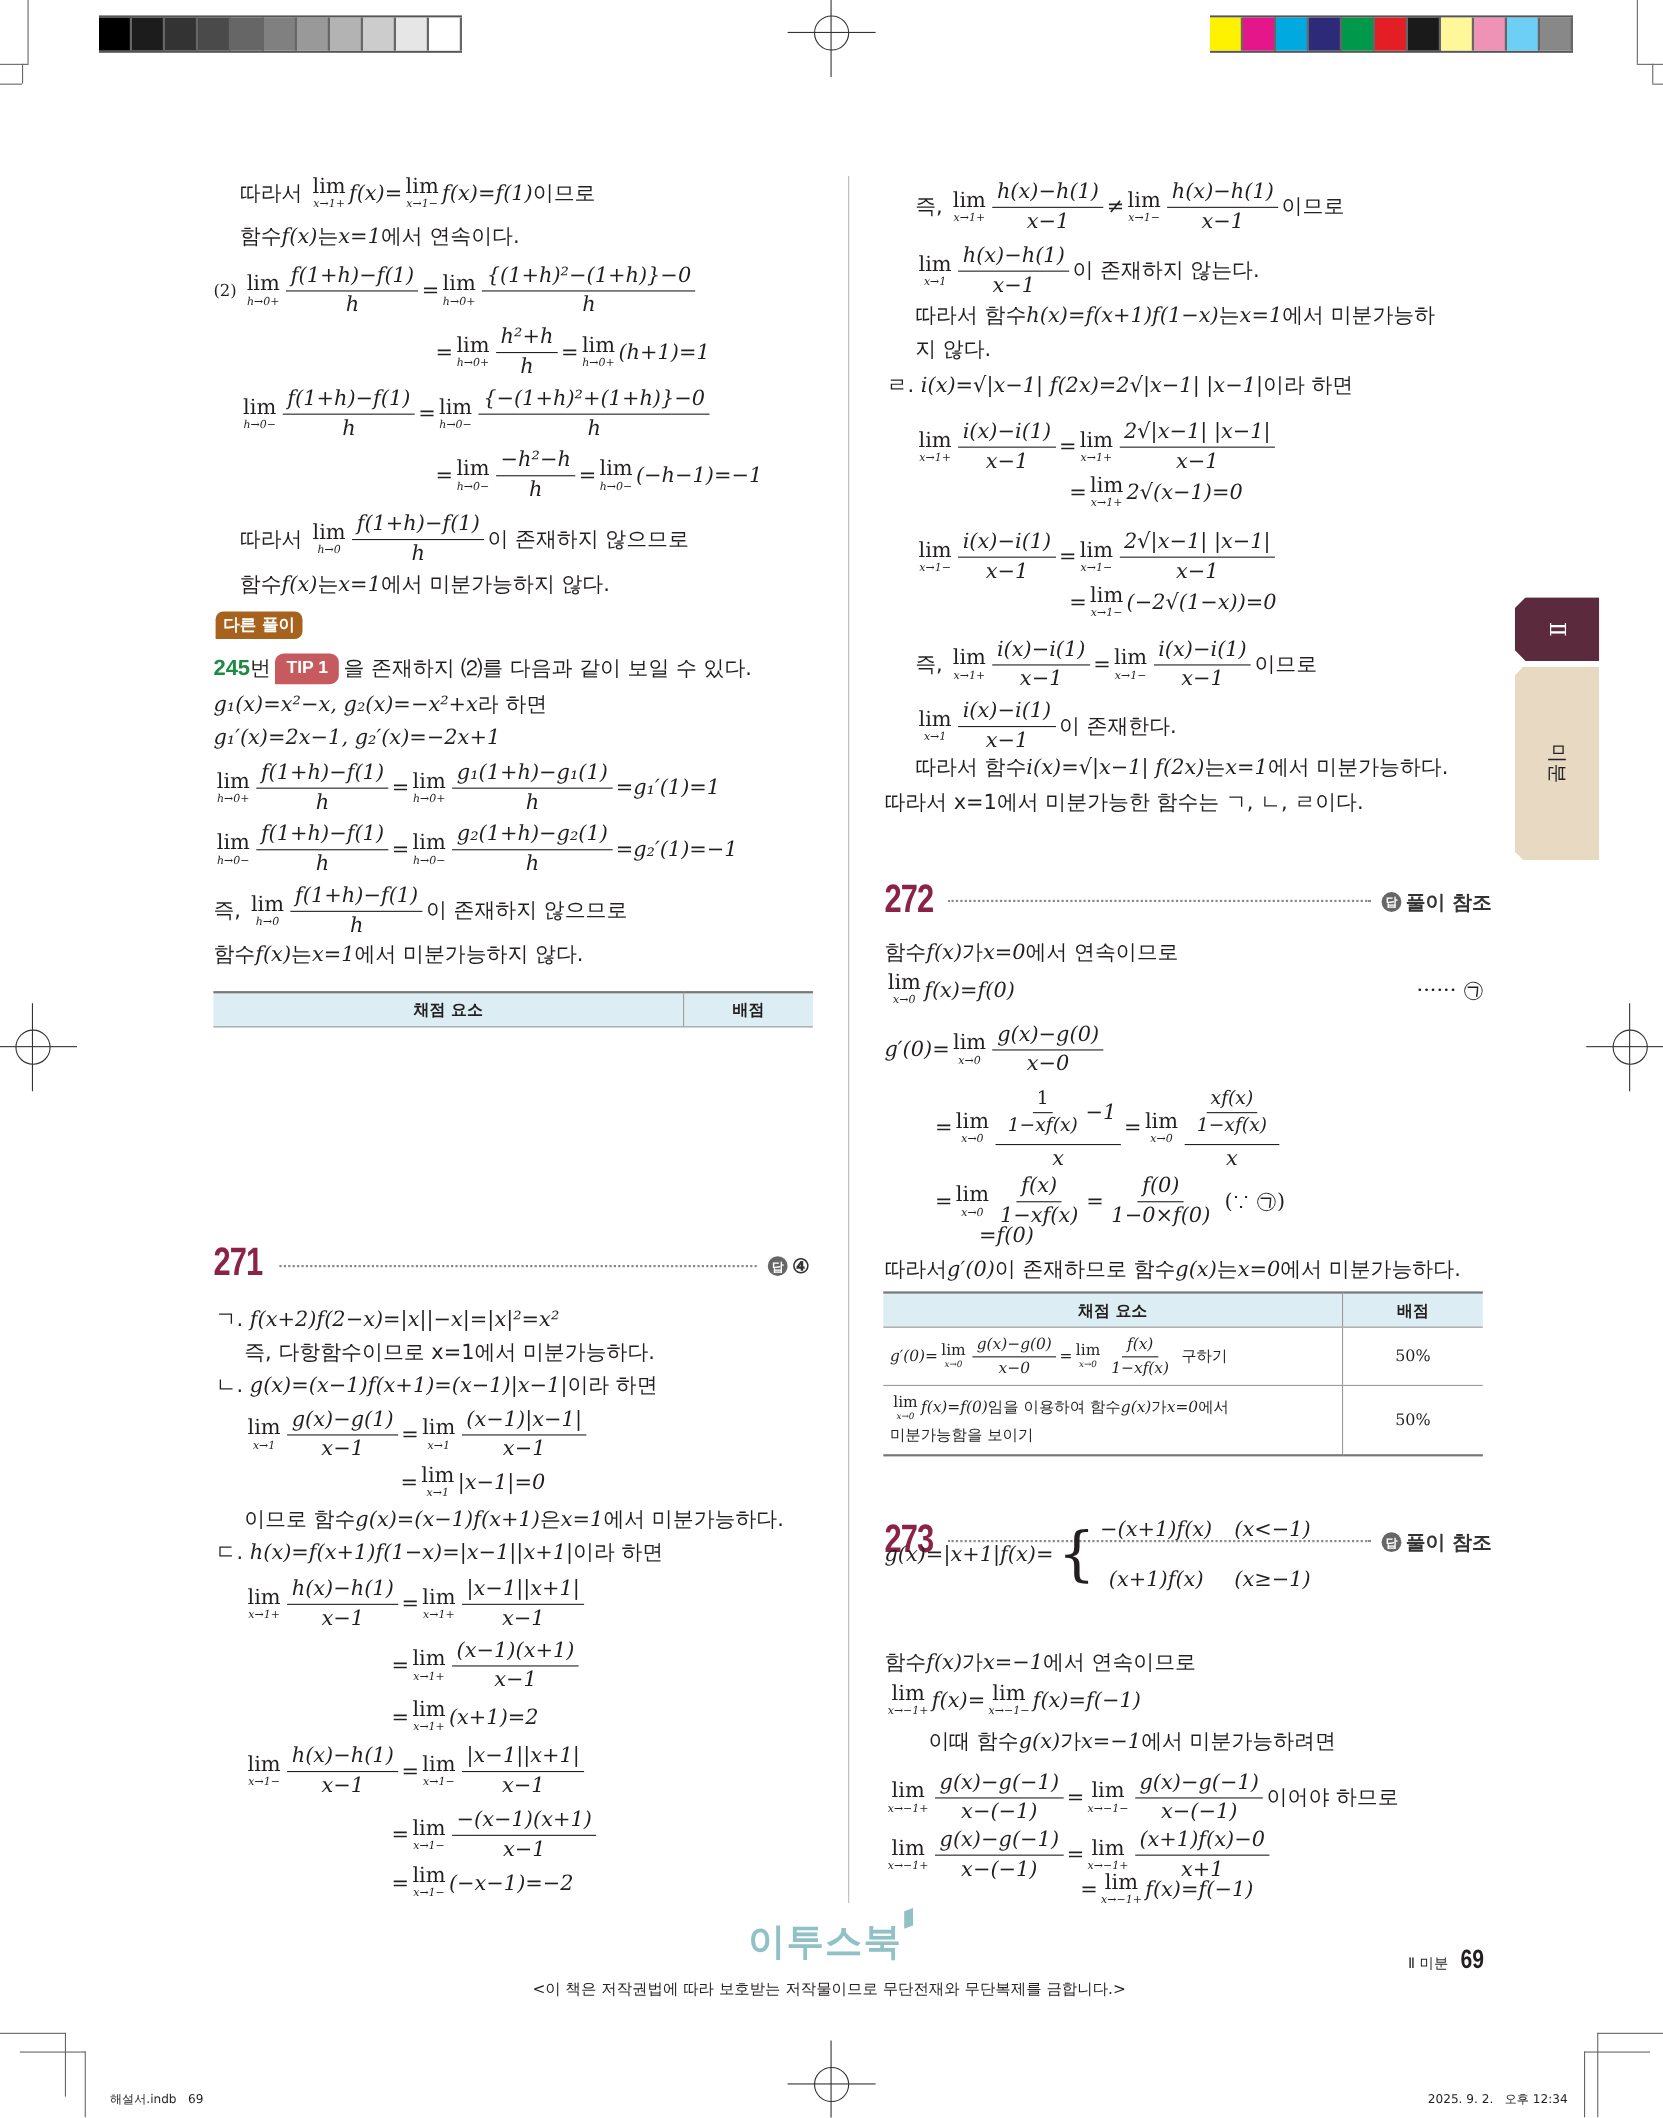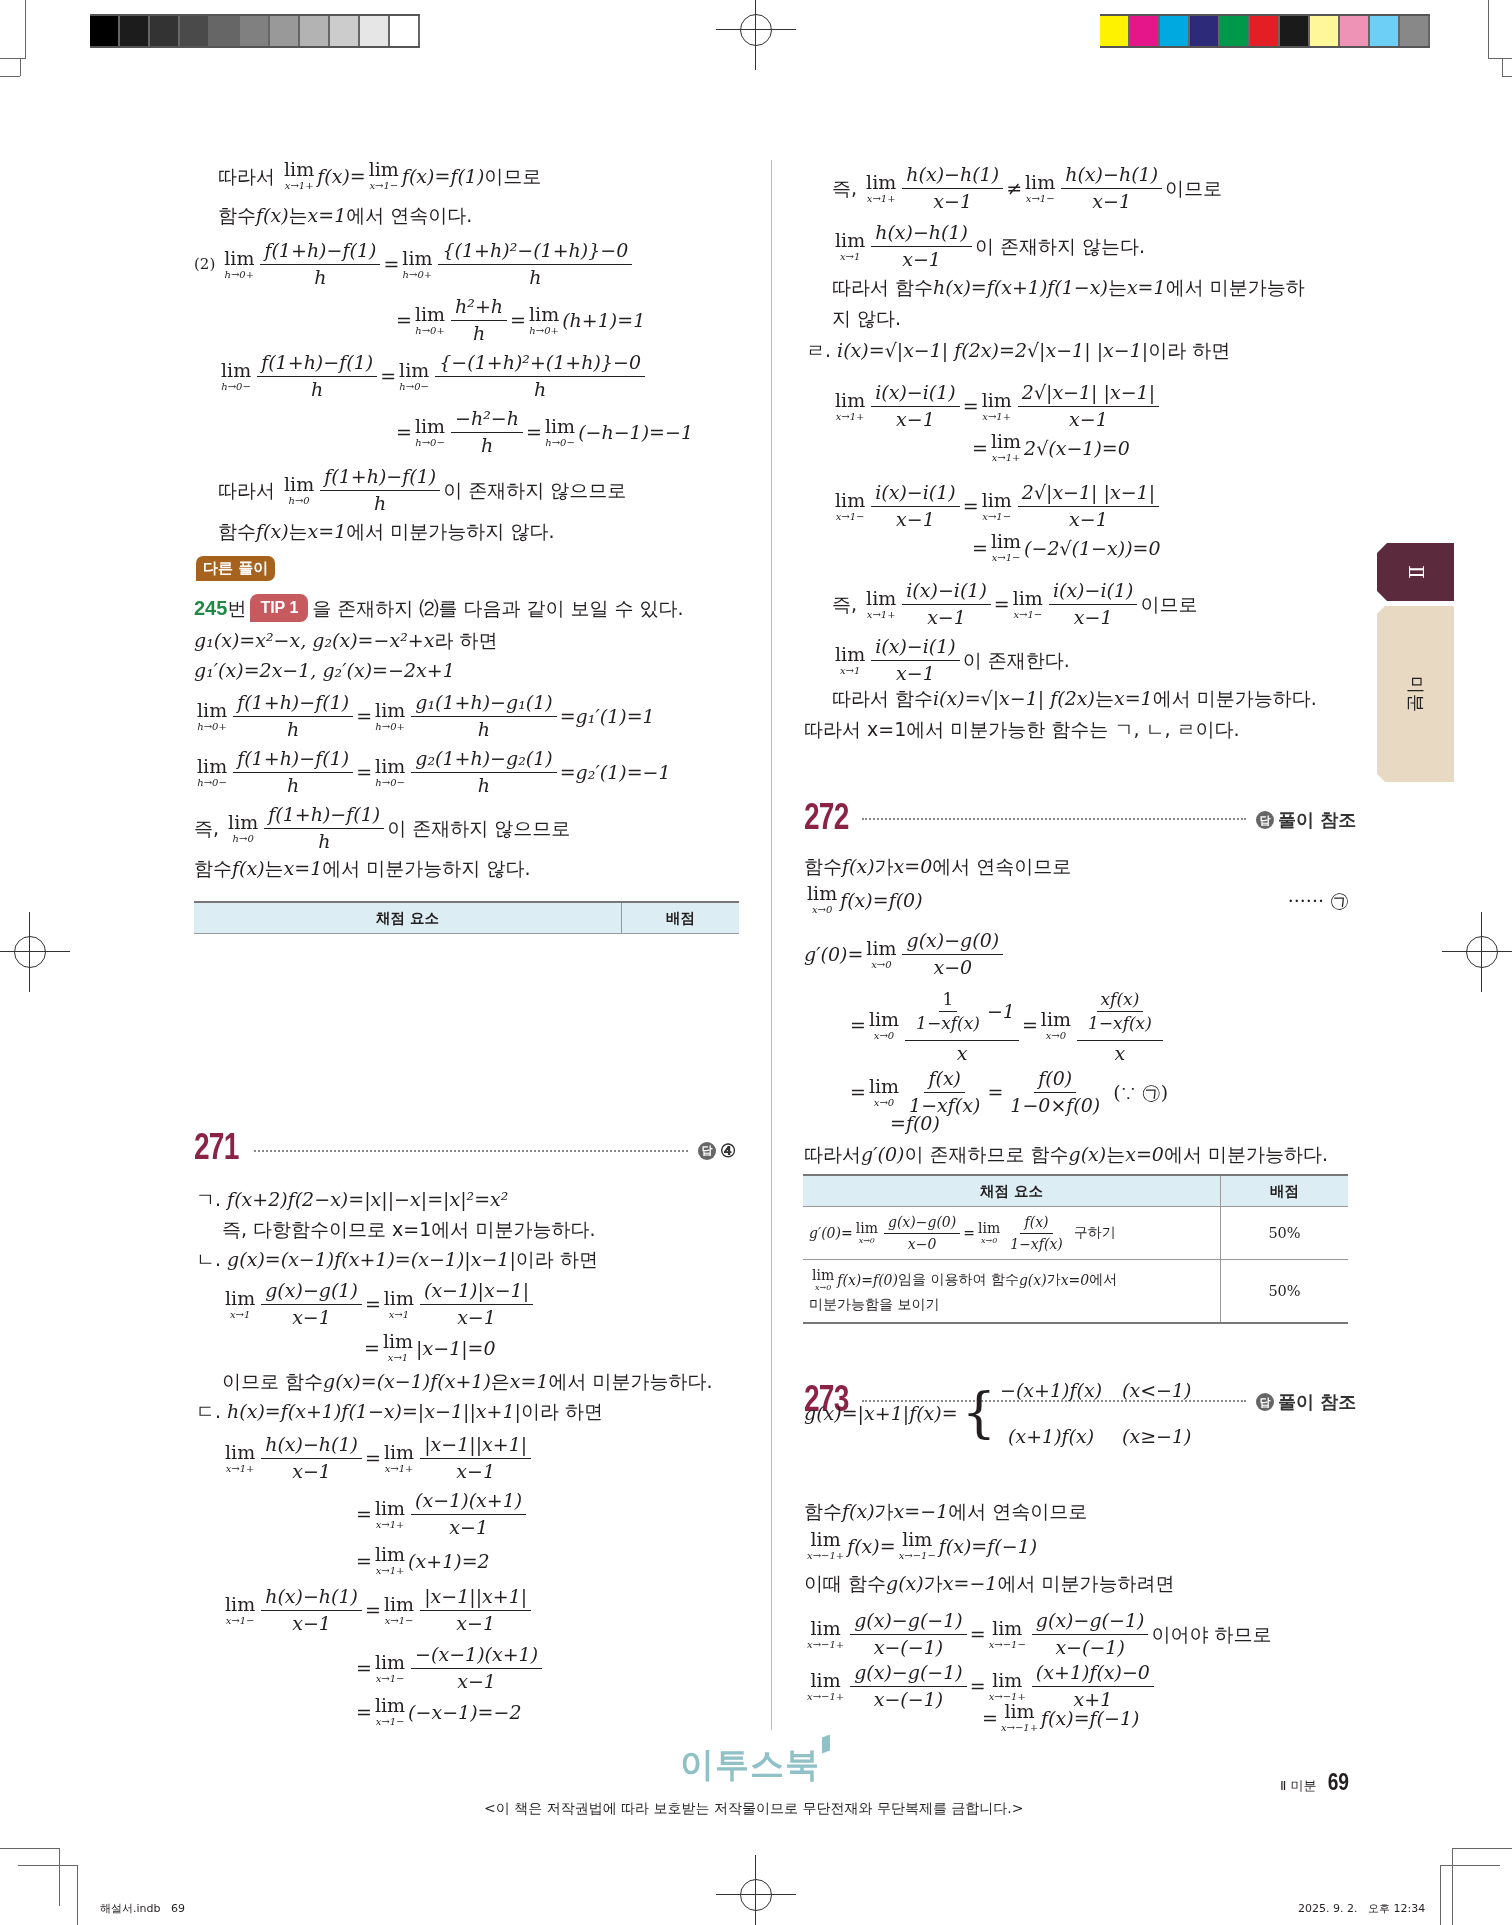--- a/index.html
+++ b/index.html
@@ -755,21 +755,21 @@
       <span class="t">lim</span>
       <span class="s">x→−1+</span>
     </span>
   <span class="m">f(x)=</span>
   <span class="lim">
       <span class="t">lim</span>
       <span class="s">x→−1−</span>
     </span>
   <span class="m">f(x)=f(−1)</span>
 </div>
-<div class="ln" style="left:804px;top:1570px;">
+<div class="ln" style="left:844px;top:1570px;">
   <span class="k">이때 함수 </span>
     <span class="m">g(x)</span>
     <span class="k">가 </span>
     <span class="m">x=−1</span>
     <span class="k">에서 미분가능하려면</span>
 </div>
 <div class="ln" style="left:804px;top:1606px;">
   <span class="lim">
       <span class="t">lim</span>
       <span class="s">x→−1+</span>

